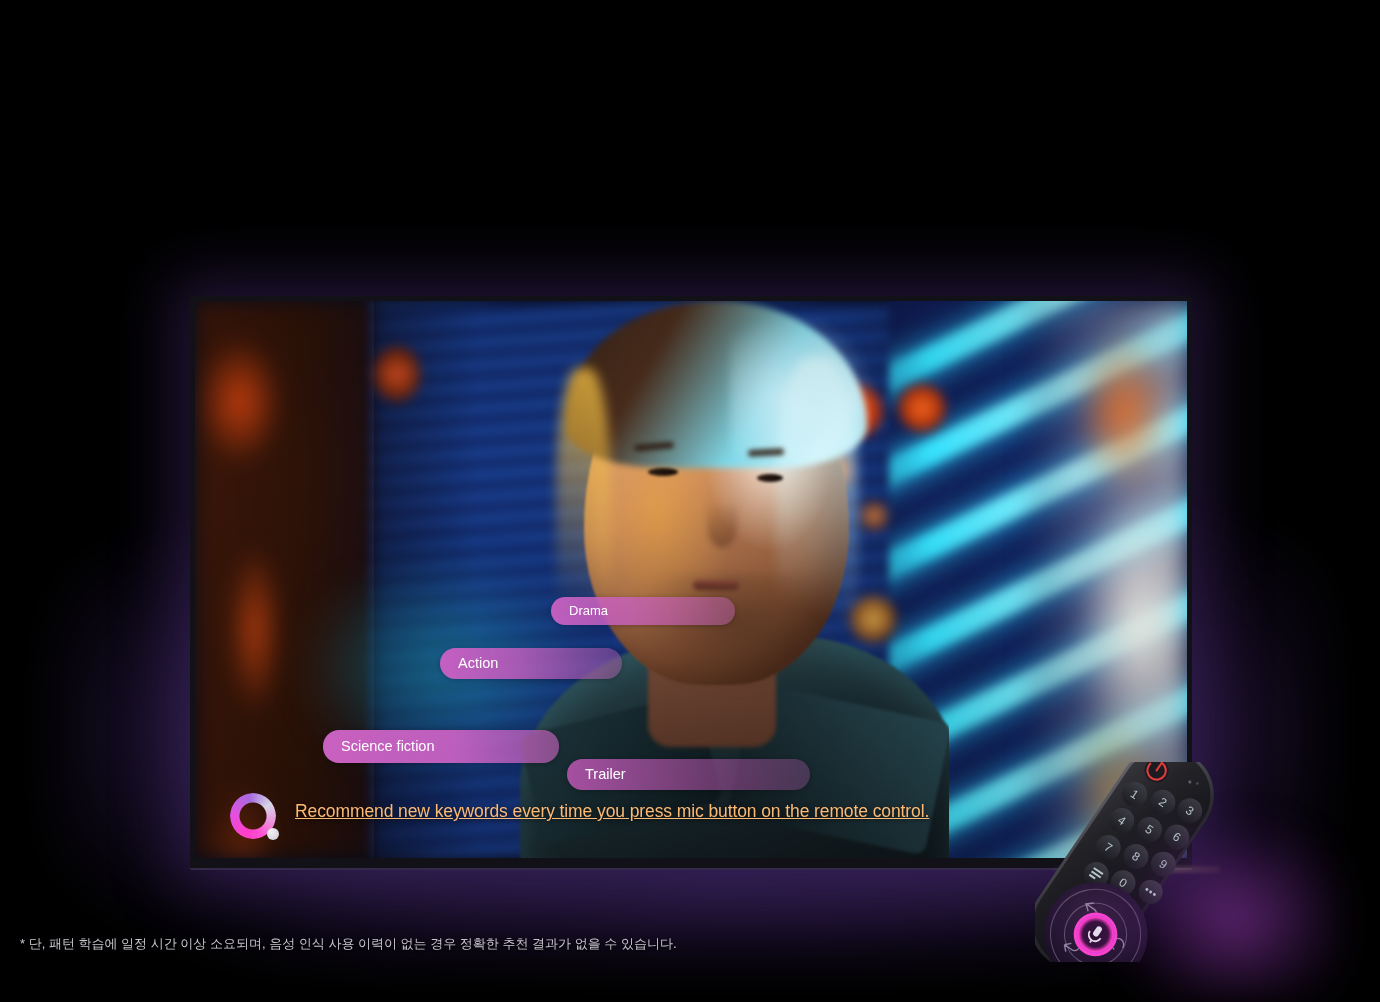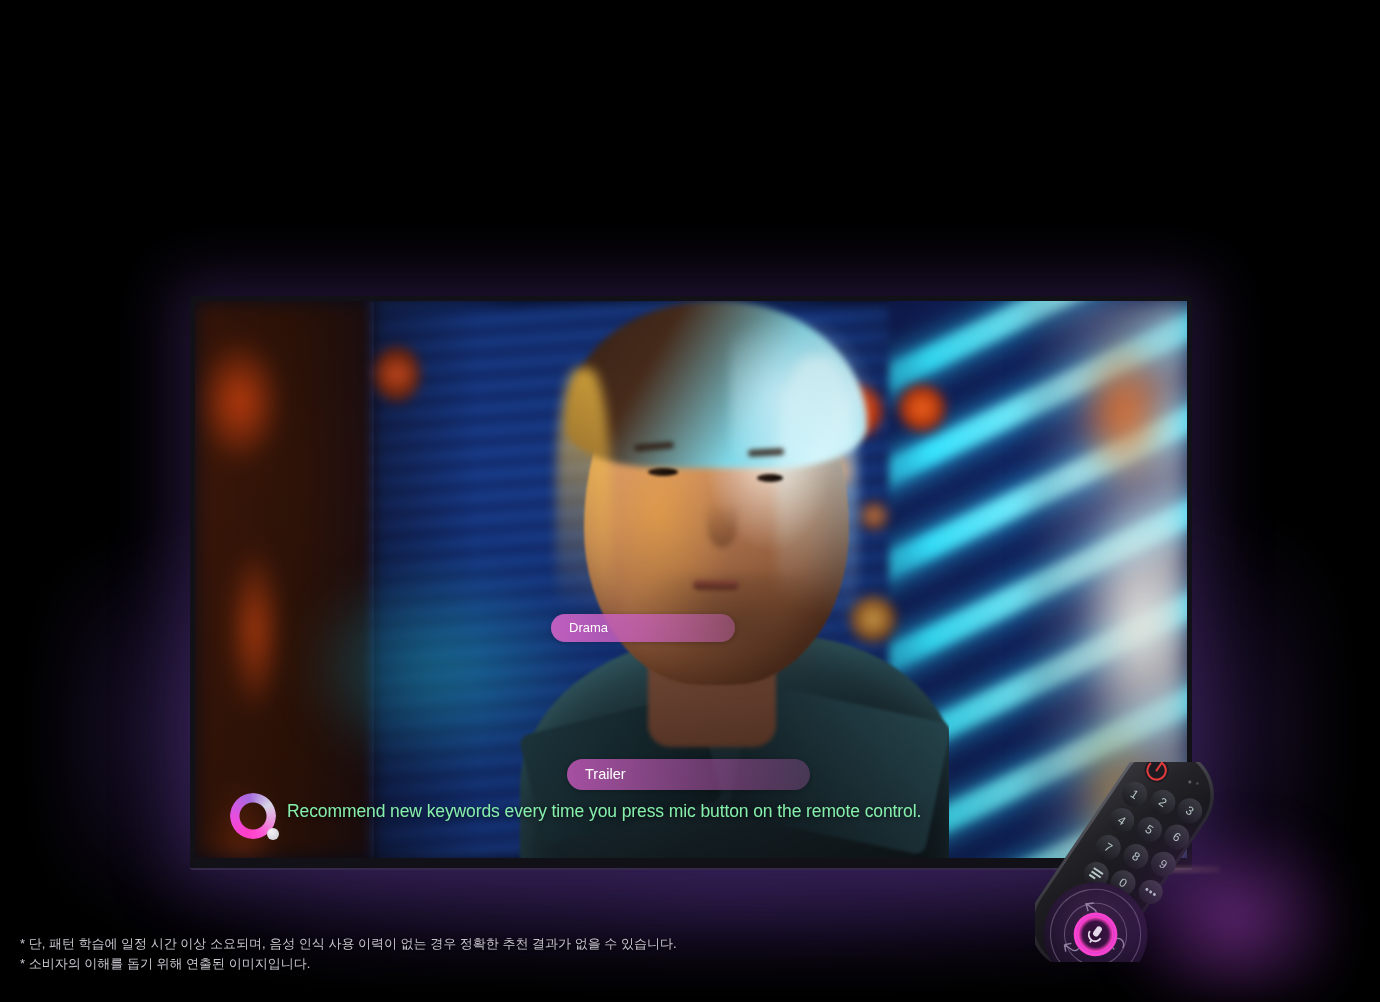--- a/index.html
+++ b/index.html
@@ -217,21 +217,21 @@
     position:absolute;
     height:31px; line-height:31px;
     border-radius:16px;
     color:#ffffff;
     font-size:14.5px;
     padding-left:18px;
     white-space:nowrap;
     backdrop-filter:blur(1px);
     box-shadow:0 1px 5px rgba(0,0,0,0.25);
   }
-  .pill.p-drama    { left:356px; top:313px; width:184px; font-size:13px; height:28px; line-height:28px;
+  .pill.p-drama    { left:356px; top:296px; width:184px; font-size:13px; height:28px; line-height:28px;
     background:linear-gradient(90deg, rgba(206,98,196,0.92) 0%, rgba(200,96,190,0.80) 42%, rgba(196,100,186,0.42) 100%); }
   .pill.p-action   { left:245px; top:347px; width:182px;
     background:linear-gradient(90deg, rgba(206,96,198,0.95) 0%, rgba(202,94,192,0.82) 40%, rgba(198,98,188,0.40) 100%); }
   .pill.p-detect   { left:313px; top:385px; width:192px;
     background:linear-gradient(90deg, rgba(200,92,192,0.94) 0%, rgba(198,92,188,0.80) 45%, rgba(196,98,186,0.38) 100%); }
   .pill.p-scifi    { left:128px; top:429px; width:236px; height:33px; line-height:33px;
     background:linear-gradient(90deg, rgba(206,100,198,0.97) 0%, rgba(204,98,196,0.92) 55%, rgba(200,100,192,0.62) 100%); }
   .pill.p-trailer  { left:372px; top:458px; width:243px;
     background:linear-gradient(90deg, rgba(190,86,180,0.86) 0%, rgba(188,88,178,0.64) 38%, rgba(186,94,178,0.30) 100%); }
 
@@ -244,24 +244,25 @@
     background:conic-gradient(from 200deg, #ff3ec8 0deg, #e64fe0 70deg, #a66adf 150deg, #d6d6e6 215deg, #ff4fd2 320deg, #ff3ec8 360deg);
     -webkit-mask: radial-gradient(circle, transparent 0 13px, #000 14px);
             mask: radial-gradient(circle, transparent 0 13px, #000 14px);
     filter:drop-shadow(0 0 6px rgba(240,70,200,0.45));
   }
   .ai-orb .dot{
     position:absolute; right:-3px; bottom:-1px; width:12px; height:12px;
     border-radius:50%; background:radial-gradient(circle at 35% 32%, #f2f2f5, #c9c9d2);
   }
   .ai-caption{
-    position:absolute; left:92px; top:500px;
-    font-size:17.5px; color:#86efac; letter-spacing:-0.1px;
+    position:absolute; left:100px; top:500px;
+    font-size:17.5px; color:#fdba74; letter-spacing:-0.1px;
     text-shadow:0 1px 5px rgba(0,0,0,0.75);
     white-space:nowrap;
+    text-decoration:underline;
   }
 
   
   #remote{
     position:absolute; left:1035px; top:762px; width:250px; height:200px;
     pointer-events:none;
   }
   .remote-glow{
     position:absolute; left:80px; top:58px; width:230px; height:180px;
     background:radial-gradient(ellipse at 52% 55%, rgba(175,70,210,0.50), rgba(110,40,150,0.16) 55%, rgba(0,0,0,0) 78%);
@@ -330,22 +331,24 @@
           <div class="mouth"></div>
         </div>
 
         <div class="screen-grain"></div>
 
         <div id="overlay">
 
 
           <div class="pill p-drama">Drama</div>
 
-
-
+          <div class="pill p-action">Action</div>
+
+
+          <div class="pill p-scifi">Science fiction</div>
 
           <div class="pill p-trailer">Trailer</div>
 
           <div class="ai-orb">
             <div class="ring"></div>
             <div class="dot"></div>
           </div>
 
           <div class="ai-caption">Recommend new keywords every time you press mic button on the remote control.</div>
         </div>
@@ -465,16 +468,15 @@
             <path d="M105.5 196.5 a6.5 6.5 0 0 0 13 0" stroke="#e6dced" stroke-width="1.8" fill="none"></path>
             <line x1="112" y1="203" x2="112" y2="206" stroke="#e6dced" stroke-width="1.8"></line>
           </g>
         </g>
       </g>
     </svg>
   </div>
 
   <div class="notes">
     <div class="note">* 단, 패턴 학습에 일정 시간 이상 소요되며, 음성 인식 사용 이력이 없는 경우 정확한 추천 결과가 없을 수 있습니다.</div>
-    <div class="note">* 소비자의 이해를 돕기 위해 연출된 이미지입니다.</div>
   </div>
 
 </div>
 
 </body></html>

